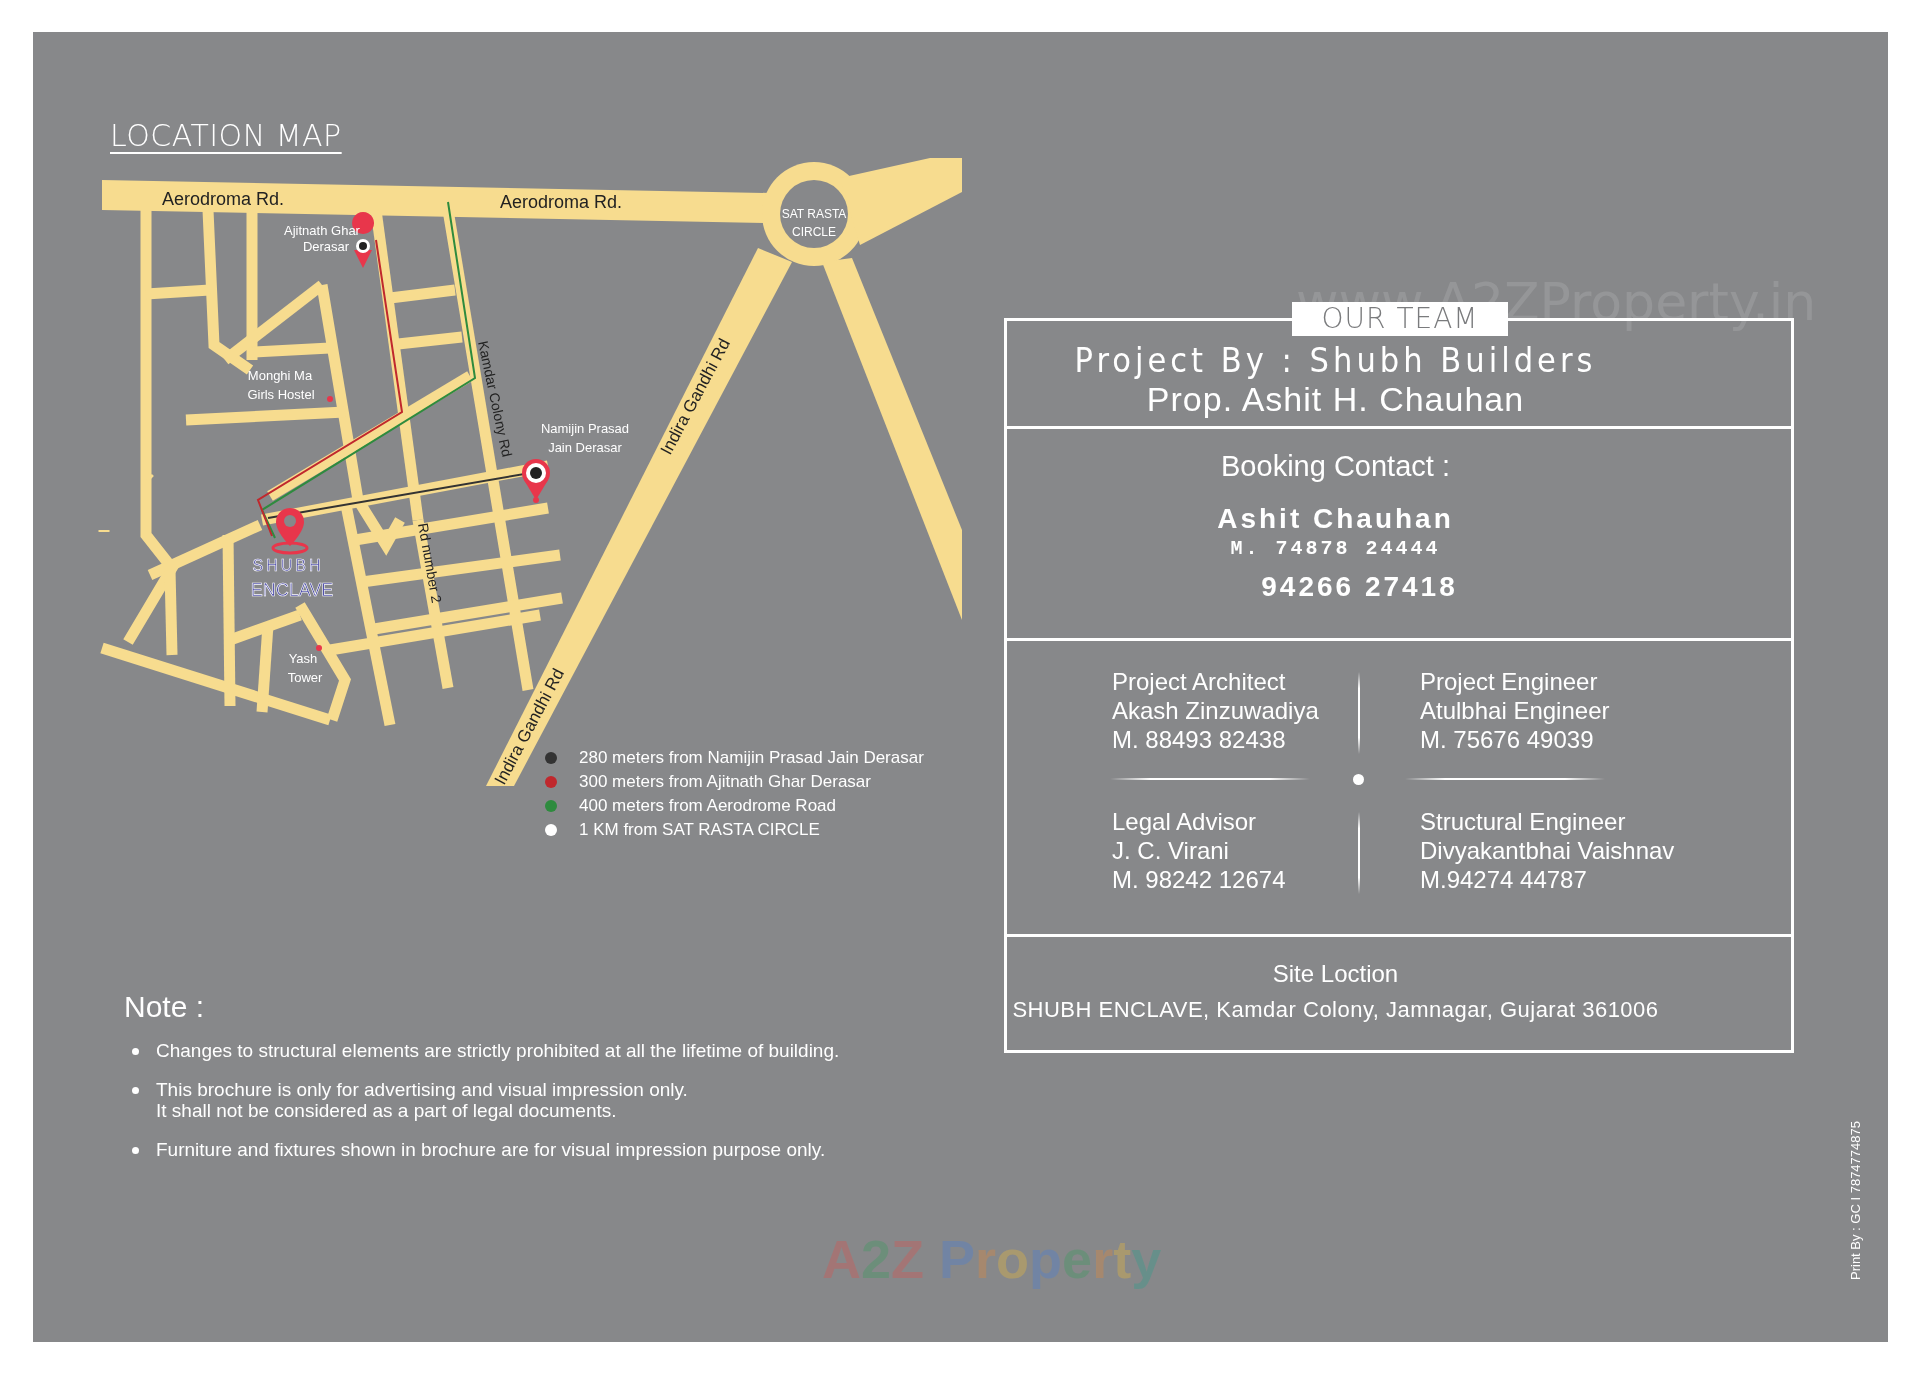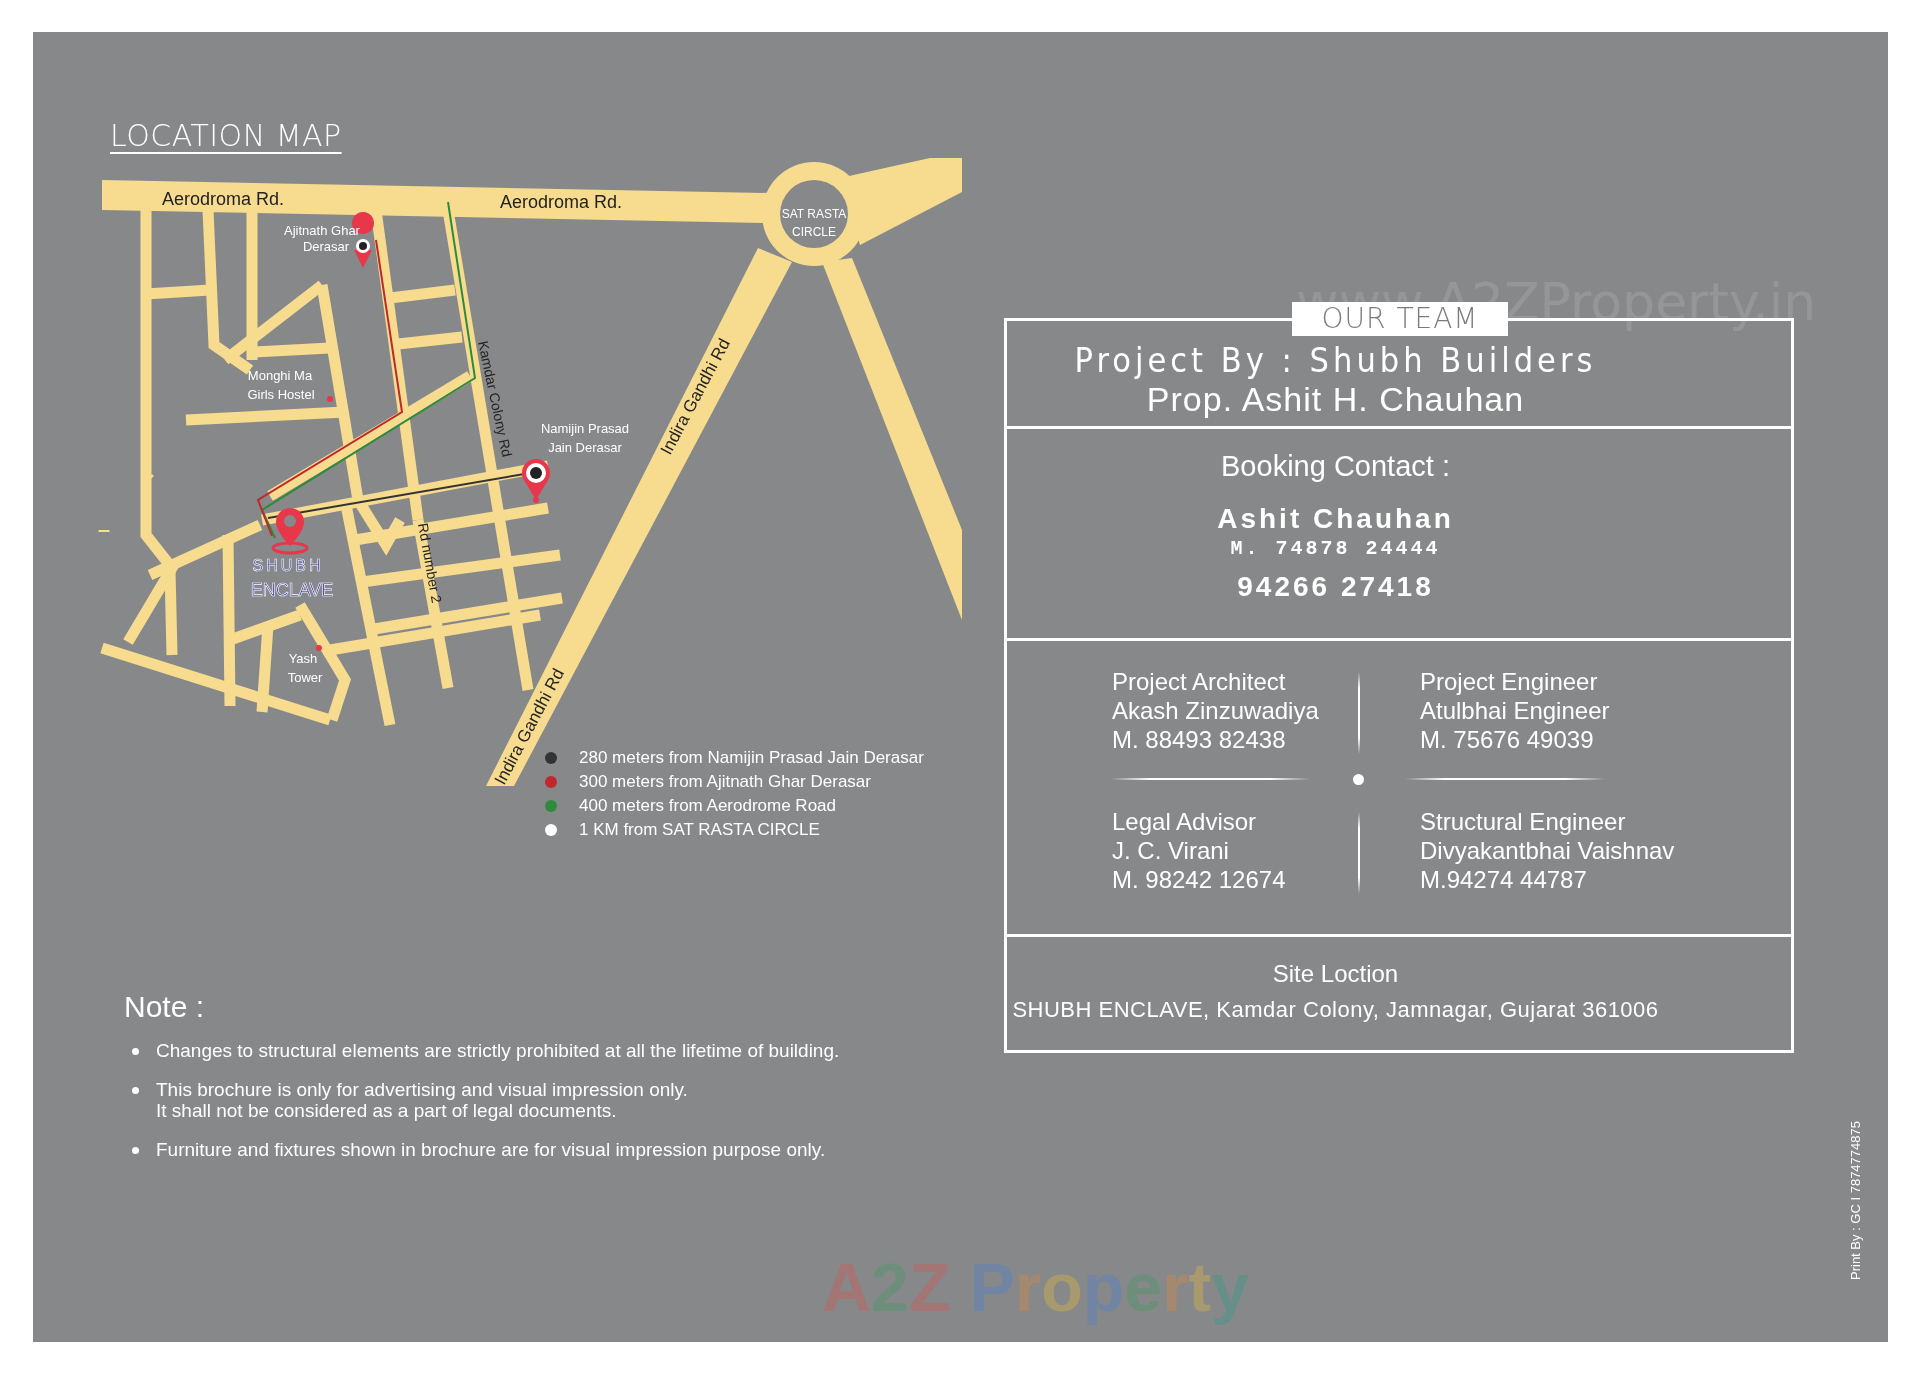--- a/index.html
+++ b/index.html
@@ -12,34 +12,34 @@
     .legend-dot { width: 12px; height: 12px; border-radius: 50%; margin-right: 22px; }
     .panel { position: absolute; left: 1004px; top: 318px; width: 790px; height: 735px; border: 3px solid #ffffff; box-sizing: border-box; }
     .our-team { position: absolute; left: 1292px; top: 302px; width: 216px; height: 34px; background: #ffffff; color: #7a7b7d; font-size: 28px; text-align: center; line-height: 34px; letter-spacing: 1px; font-family: "DejaVu Sans", sans-serif; font-weight: 300; }
     .sep { position: absolute; left: 1004px; width: 790px; height: 3px; background: #ffffff; }
     .center-text { position: absolute; left: 1004px; width: 663px; text-align: center; color: #ffffff; }
     .project-by { top: 340px; font-size: 34px; letter-spacing: 4px; font-family: "DejaVu Sans Condensed", "DejaVu Sans", sans-serif; }
     .prop { top: 380px; font-size: 34px; letter-spacing: 1px; }
     .booking-title { top: 450px; font-size: 29px; }
     .booking-name { top: 503px; font-size: 28px; font-weight: bold; letter-spacing: 3px; }
     .booking-m1 { top: 537px; font-size: 20px; font-weight: bold; letter-spacing: 3px; font-family: Liberation Mono, monospace; }
-    .booking-m2 { top: 571px; font-size: 28px; font-weight: bold; letter-spacing: 3px; }
+    .booking-m2 { top: 571px; font-size: 28px; font-weight: bold; letter-spacing: 3px; margin-left: 24px; }
     .team-cell { position: absolute; color: #ffffff; font-size: 24px; line-height: 29px; }
     .vline { position: absolute; width: 2px; background: linear-gradient(to bottom, rgba(255,255,255,0), #fff 20%, #fff 80%, rgba(255,255,255,0)); }
     .hline { position: absolute; height: 2px; background: linear-gradient(to right, rgba(255,255,255,0), #fff 20%, #fff 80%, rgba(255,255,255,0)); }
     .center-dot { position: absolute; left: 1353px; top: 774px; width: 11px; height: 11px; border-radius: 50%; background: #fff; }
     .site-title { top: 960px; font-size: 24px; }
     .site-address { top: 997px; font-size: 22px; letter-spacing: 0.5px; }
     .note-title { position: absolute; left: 124px; top: 990px; color: #fff; font-size: 30px; }
     .notes { position: absolute; left: 130px; top: 1040px; color: #fff; font-size: 19px; line-height: 21px; width: 820px; }
     .note { position: relative; padding-left: 26px; margin-bottom: 18px; }
     .note::before { content: ""; position: absolute; left: 2px; top: 8px; width: 7px; height: 7px; border-radius: 50%; background: #fff; }
     .print-by { position: absolute; left: 1848px; top: 1280px; transform: rotate(-90deg); transform-origin: left top; color: #fff; font-size: 13px; white-space: nowrap; }
     .wm-top { position: absolute; left: 1296px; top: 272px; font-size: 52px; color: rgba(255,255,255,0.12); white-space: nowrap; font-family: "DejaVu Sans", sans-serif; }
-    .wm-bottom { position: absolute; left: 822px; top: 1228px; font-size: 68px; font-weight: bold; white-space: nowrap; opacity: 0.35; font-family: "Liberation Sans", sans-serif; margin-top: 20px; }
+    .wm-bottom { position: absolute; left: 822px; top: 1228px; font-size: 54px; font-weight: bold; white-space: nowrap; opacity: 0.35; font-family: "Liberation Sans", sans-serif; }
   </style>
 </head>
 <body>
 
 <div class="page"></div>
 
 <div class="map-title">LOCATION MAP</div>
 
 <svg class="map" width="1920" height="1374" viewBox="0 0 1920 1374">
   <g fill="#f7dc8f" stroke="none">

